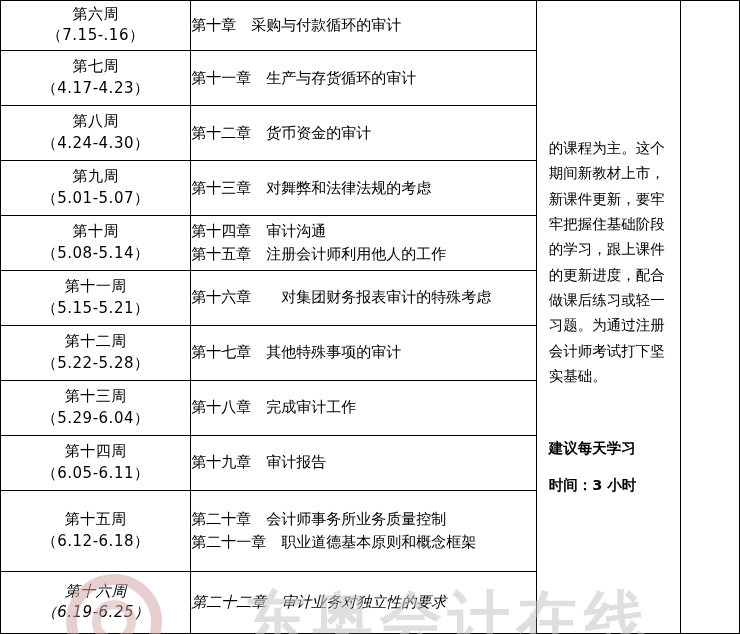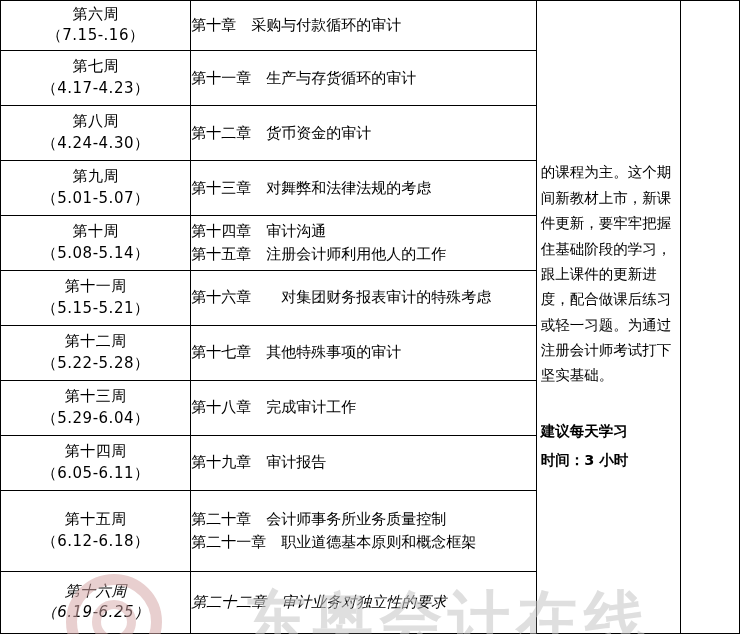--- a/index.html
+++ b/index.html
@@ -69,21 +69,21 @@
     white-space: normal;
   }
   .notes-cell {
     vertical-align: top;
     text-align: left;
     font-size: 14.5px;
     line-height: 1.75;
     padding: 2px 6px 4px 8px;
   }
   .notes-cell p {
-    margin: 4px;
+    margin: 12px;
   }
   .notes-cell .spacer {
     height: 22px;
   }
   .notes-cell .strong-line {
     font-weight: bold;
     white-space: nowrap;
   }
   .tail-cell {
     background: transparent;

